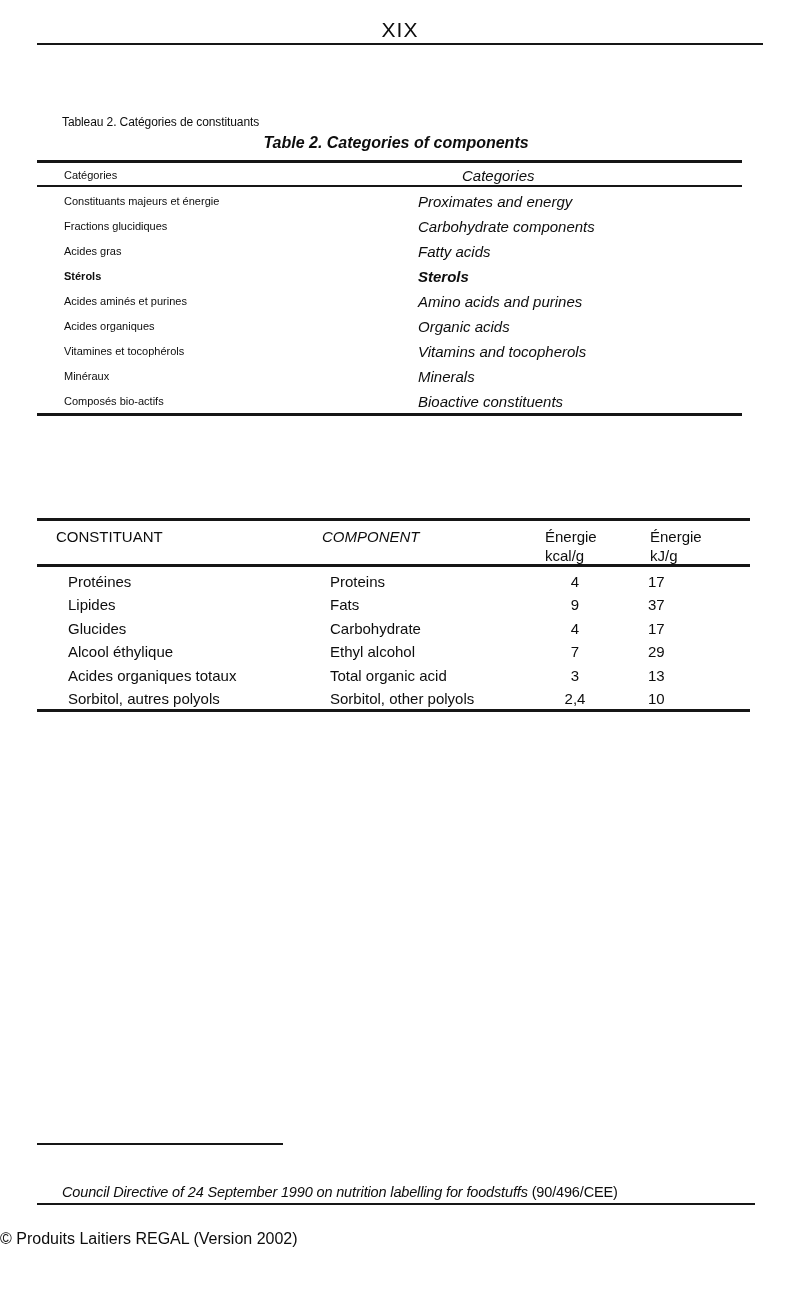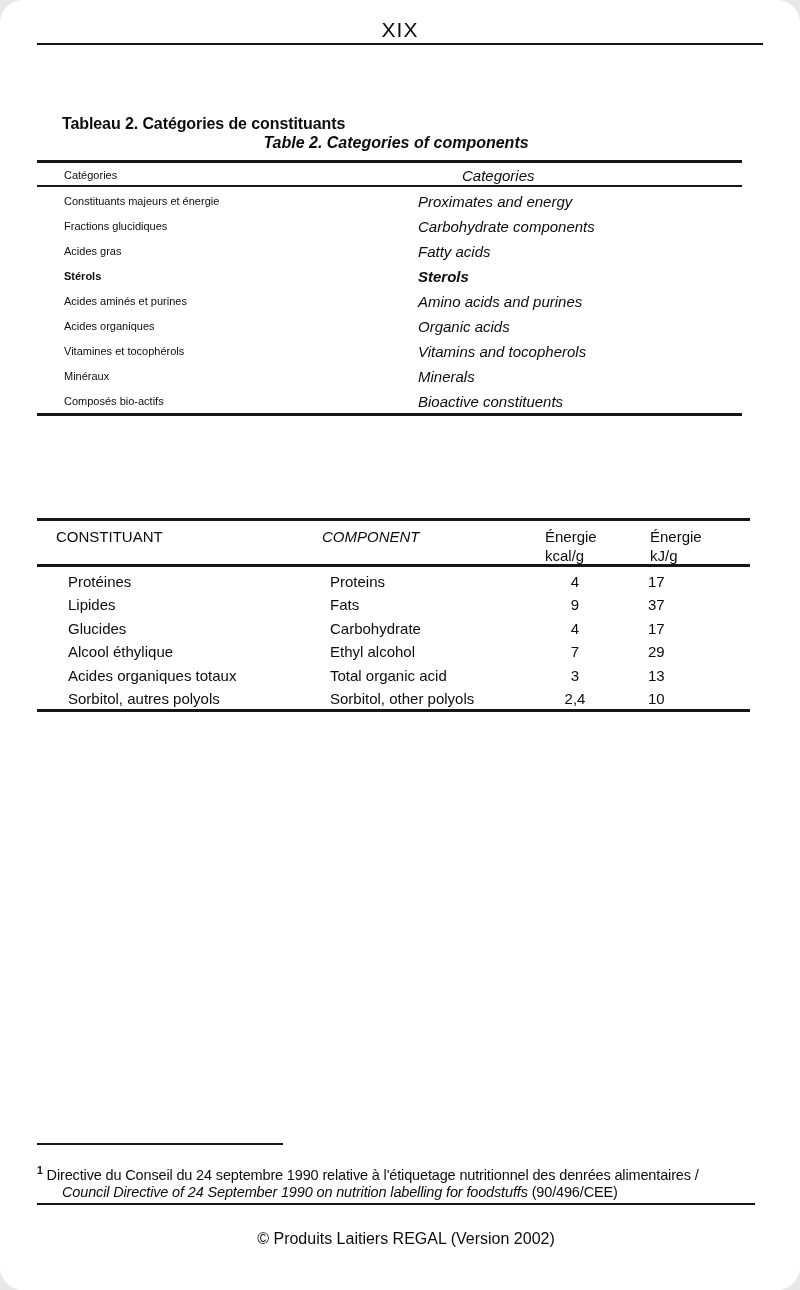--- a/index.html
+++ b/index.html
@@ -6,54 +6,53 @@
   html, body { background: #e8e8e8; }
   .page {
     position: relative;
     width: 800px;
     height: 1290px;
     margin: 0 auto;
     background: #ffffff;
     font-family: "Liberation Sans", sans-serif;
     color: #0d0d0d;
     overflow: hidden;
-    border-radius: 23px;
   }
   .abs { position: absolute; }
   .rule { position: absolute; background: #161616; }
 
   .pageno {
     top: 18px; left: 0; width: 800px;
     text-align: center;
     font-size: 21px; letter-spacing: 1px;
   }
 
-  .t-title-fr { font-weight: bold; font-size: 16px; letter-spacing: -0.1px; white-space: nowrap; }
+  .t-title-fr { font-weight: normal; font-size: 12px; letter-spacing: -0.1px; white-space: nowrap; }
   .t-title-en { font-weight: bold; font-style: italic; font-size: 16px; text-align: center; white-space: nowrap; }
 
   .t2-row { position: absolute; left: 37px; width: 705px; height: 25px; }
   .t2-row .c1 { position: absolute; left: 27px; top: 50%; transform: translateY(-50%); font-size: 11px; white-space: nowrap; }
   .t2-row .c2 { position: absolute; left: 381px; top: 50%; transform: translateY(-50%); font-size: 15px; font-style: italic; white-space: nowrap; }
 
   .t2-headrow .c2 { font-style: italic; margin-left: 44px; }
 
   .t3-head { font-size: 15px; white-space: nowrap; }
   .t3-row { position: absolute; left: 37px; width: 713px; height: 23.5px; }
   .t3-row .c1 { position: absolute; left: 31px; top: 50%; transform: translateY(-50%); font-size: 15px; white-space: nowrap; }
   .t3-row .c2 { position: absolute; left: 293px; top: 50%; transform: translateY(-50%); font-size: 15px; white-space: nowrap; }
   .t3-row .c3 { position: absolute; left: 506px; width: 64px; top: 50%; transform: translateY(-50%); font-size: 15px; text-align: center; }
   .t3-row .c4 { position: absolute; left: 611px; width: 60px; top: 50%; transform: translateY(-50%); font-size: 15px; text-align: left; }
 
   .fn { font-size: 14.5px; letter-spacing: -0.15px; white-space: nowrap; }
   .fn sup { font-size: 10.5px; font-weight: bold; }
   .italic { font-style: italic; }
 
   .copyright {
-    top: 1230px; left: 16px; width: 780px;
-    text-align: center; font-size: 16px;
+    top: 1230px; left: 0; width: 780px;
+    font-size: 16px;
   }
 </style>
 </head>
 <body>
 
 <div class="page">
 
   <div class="abs pageno">XIX</div>
   <div class="rule" style="left:37px; top:43px; width:726px; height:2px;"></div>
 
@@ -158,24 +157,20 @@
       <span class="c2">Sorbitol, other polyols</span>
       <span class="c3">2,4</span>
       <span class="c4">10</span>
     </div>
 
     <div class="rule" style="left:37px; top:709px; width:713px; height:3px;"></div>
   </div>
 
   <div class="rule" style="left:37px; top:1143px; width:246px; height:2px;"></div>
 
-  <div class="abs fn" style="left:37px; top:1164px;">
-    <sup>1</sup>
-    <span>Directive du Conseil du 24 septembre 1990 relative à l'étiquetage nutritionnel des denrées alimentaires /</span>
-  </div>
   <div class="abs fn" style="left:62px; top:1184px;">
     <span class="italic">Council Directive of 24 September 1990 on nutrition labelling for foodstuffs</span>
     <span>(90/496/CEE)</span>
   </div>
 
   <div class="rule" style="left:37px; top:1203px; width:718px; height:2px;"></div>
 
   <div class="abs copyright">© Produits Laitiers REGAL (Version 2002)</div>
 
 </div>

